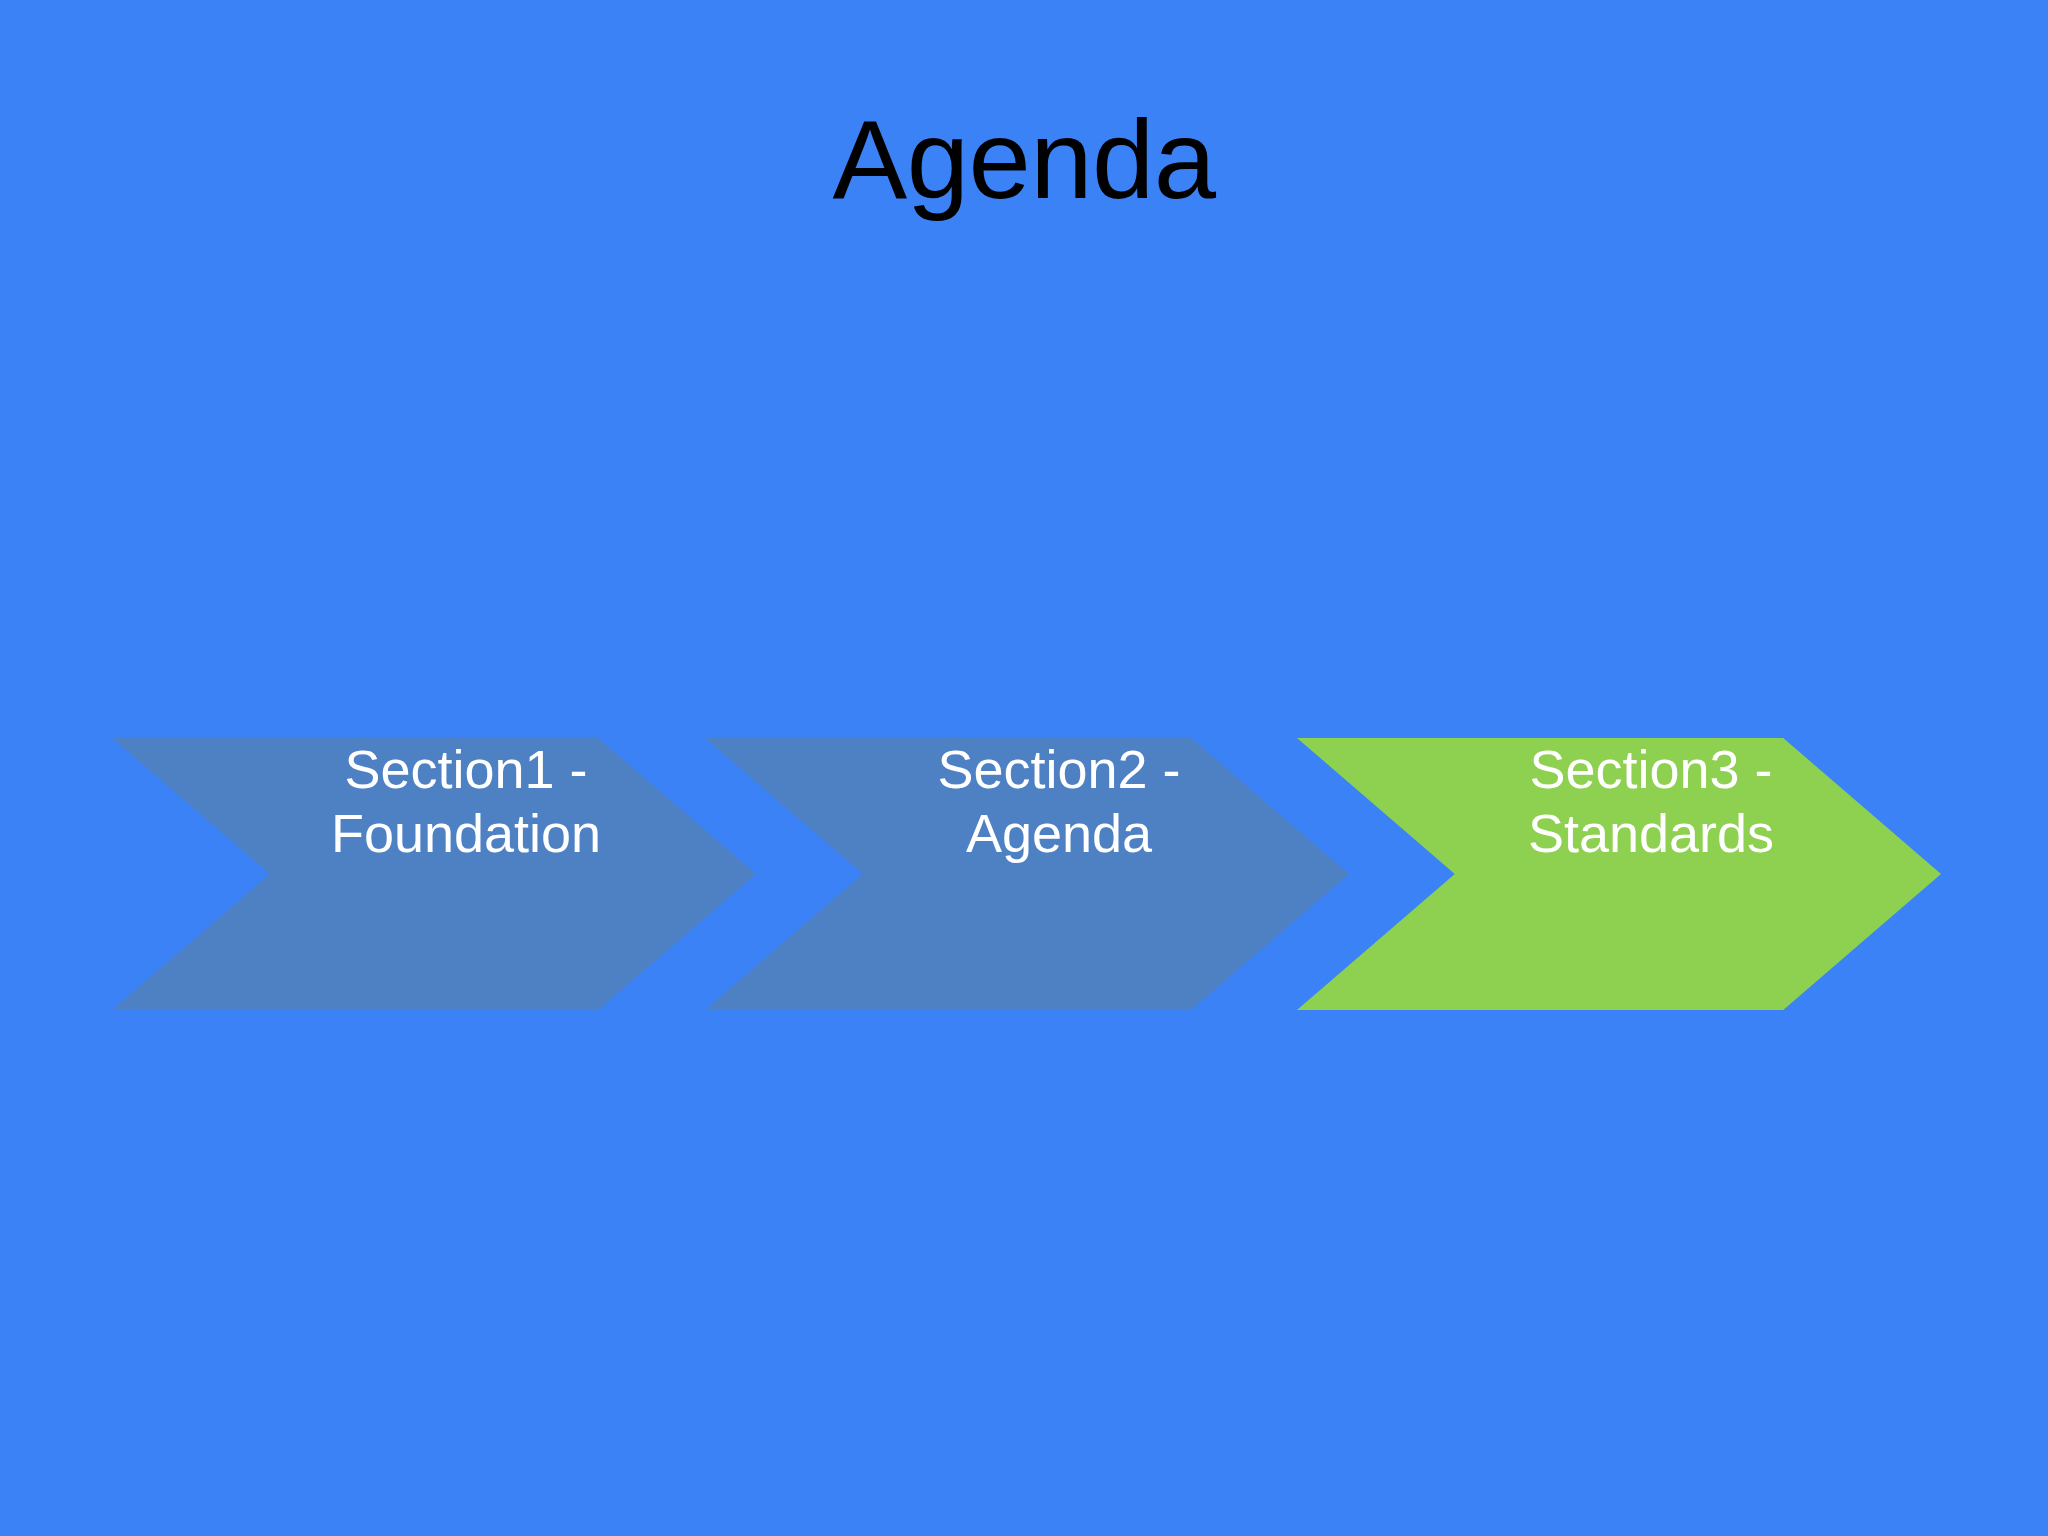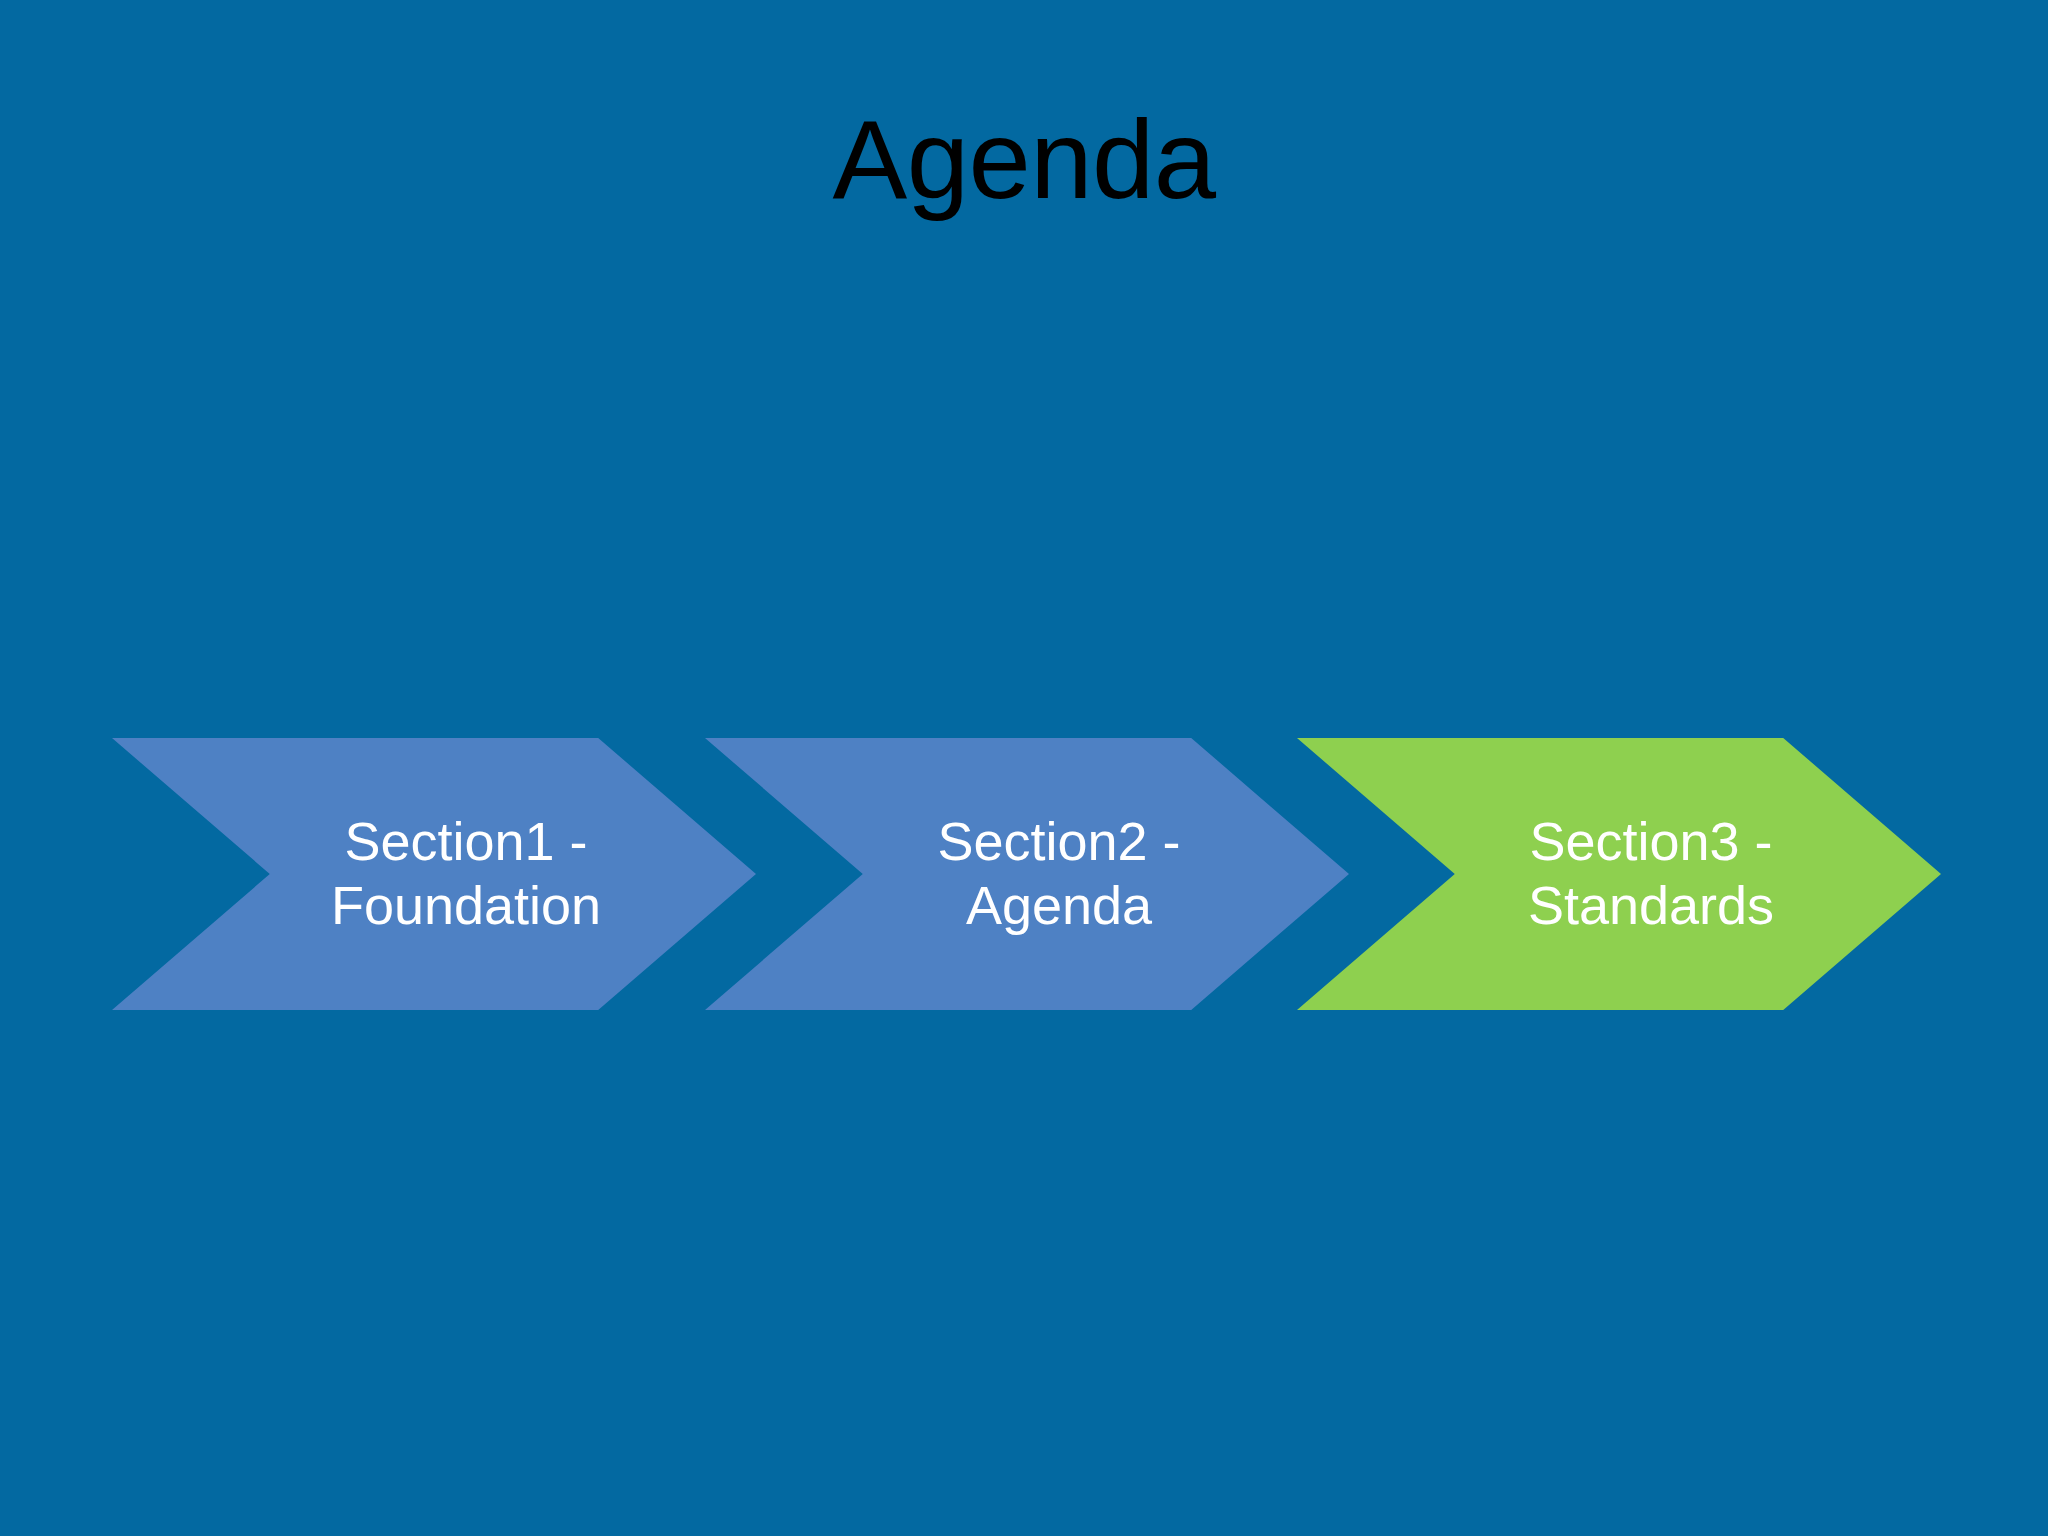--- a/index.html
+++ b/index.html
@@ -13,21 +13,21 @@
     height: 1536px;
     position: relative;
     overflow: hidden;
     font-family: "Liberation Sans", sans-serif;
     -webkit-font-smoothing: antialiased;
   }
 
   .slide {
     position: absolute;
     inset: 0;
-    background: #0369a1;
+    background: #3b82f6;
   }
 
   
   .slide-title {
     position: absolute;
     left: 0;
     right: 0;
     top: 96px;
     text-align: center;
     font-family: "Liberation Sans", sans-serif;
@@ -46,21 +46,20 @@
     top: 738px;
     width: 2048px;
     height: 272px;
   }
 
   .chevron {
     position: absolute;
     top: 0;
     height: 272px;
     display: flex;
-    align-items: center;
     justify-content: center;
     box-sizing: border-box;
   }
 
   
   .chevron .shape {
     position: absolute;
     inset: 0;
     -webkit-clip-path: polygon(
         0% 0%,

